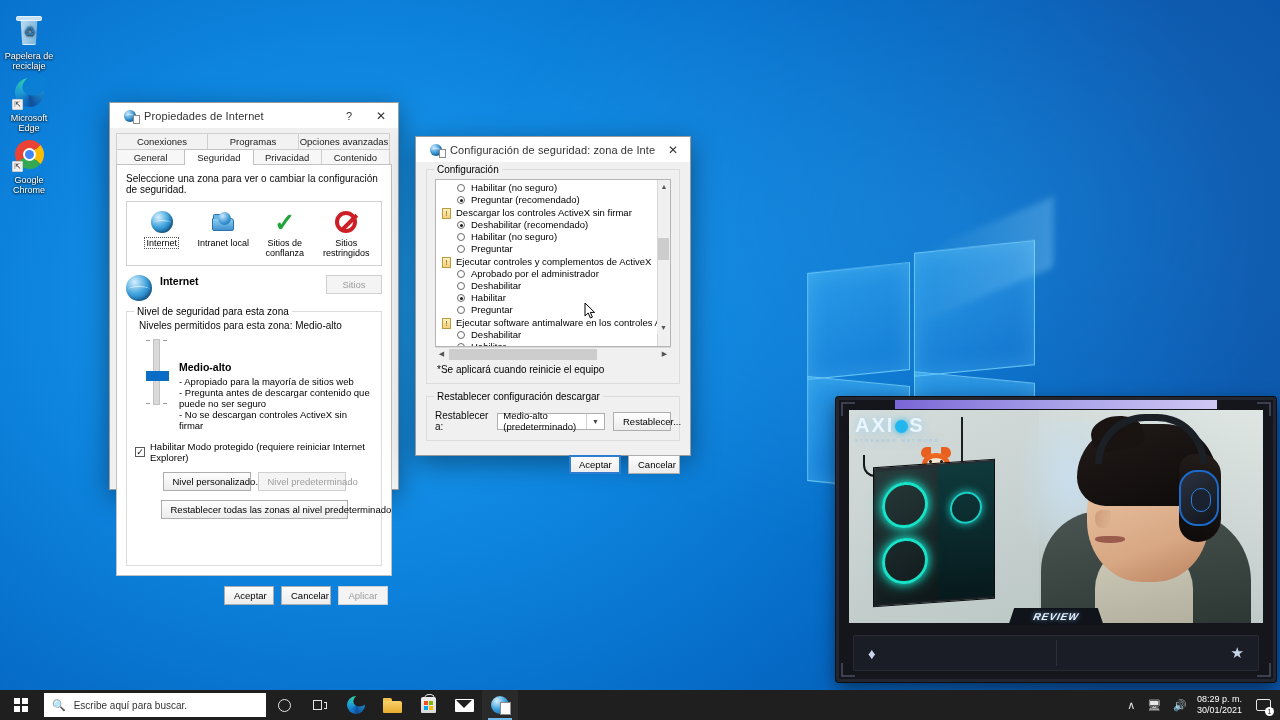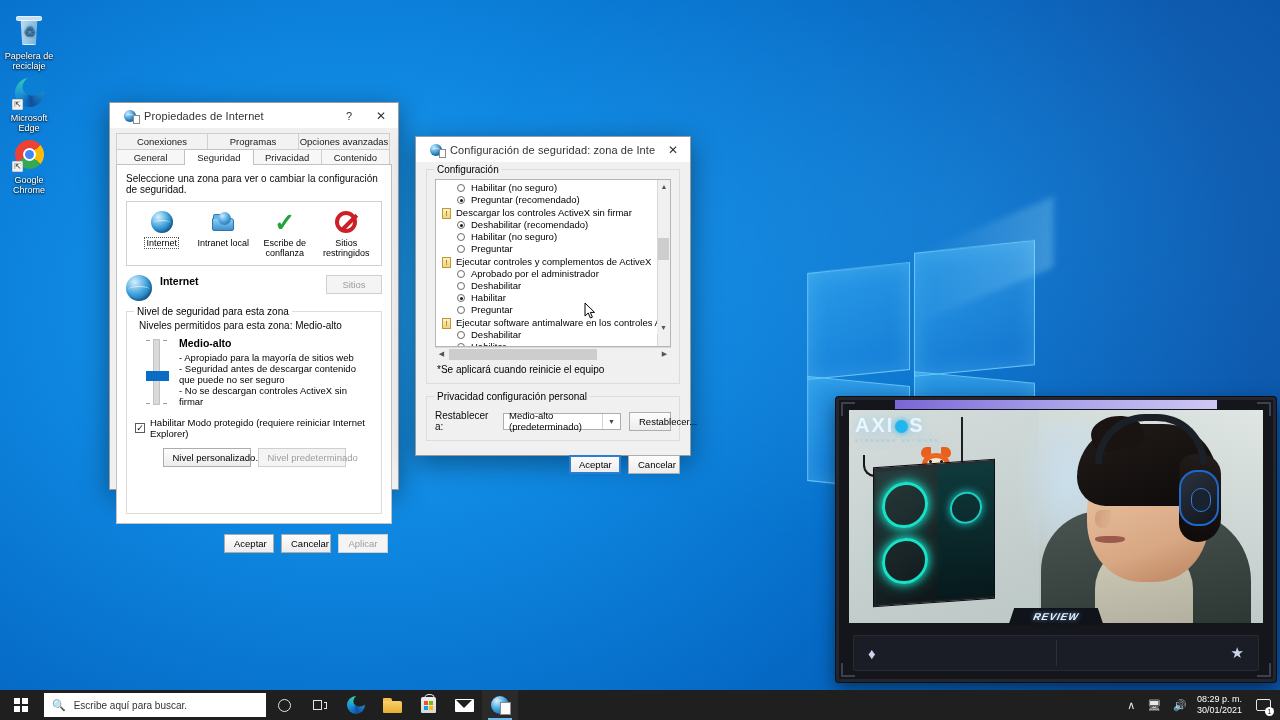--- a/index.html
+++ b/index.html
@@ -591,21 +591,21 @@
                   <span class="fb"></span>
                   <span class="fg"></span>
                 </span>
             </span>
             <span class="ztext">Intranet local</span>
           </div>
           <div class="zone">
             <span class="zi">
                 <span class="zcheck">✓</span>
               </span>
-            <span class="ztext">Escribe de conflanza</span>
+            <span class="ztext">Sitios de conflanza</span>
           </div>
           <div class="zone">
             <span class="zi">
                 <span class="zban"></span>
               </span>
             <span class="ztext">Sitios restringidos</span>
           </div>
         </div>
 
         <div class="zone-desc">
@@ -623,36 +623,39 @@
           <div class="seclevel">
             <div class="slider-col">
               <div class="slider-track">
                 <div class="tickmark" style="left:-8px; top:0px;"></div>
                 <div class="tickmark" style="right:-8px; top:0px;"></div>
                 <div class="tickmark" style="left:-8px; bottom:0px;"></div>
                 <div class="tickmark" style="right:-8px; bottom:0px;"></div>
                 <div class="slider-thumb"></div>
               </div>
             </div>
-            <div style="flex:1; padding-left:2px;">
+            <div style="flex:1; padding-left:2px;margin-top:24px;">
               <div class="lvl-title">Medio-alto</div>
               <div class="lvl-list">- Apropiado para la mayoría de sitios web</div>
-              <div class="lvl-list">- Seguridad antes de descargar contenido que puede no ser seguro</div>
+              <div class="lvl-list">- Pregunta antes de descargar contenido que puede no ser seguro</div>
               <div class="lvl-list">- No se descargan controles ActiveX sin firmar</div>
             </div>
           </div>
 
           <div class="chk-row">
             <span class="chkbox">✓</span>
             <span>Habilitar Modo protegido (requiere reiniciar Internet Explorer)</span>
           </div>
 
           <div class="btnrow">
             <button class="btn" style="width:88px;">Nivel personalizado...</button>
             <button class="btn disabled" style="width:88px;">Nivel predeterminado</button>
+          </div>
+          <div class="btnrow">
+            <button class="btn" style="width:187px;">Restablecer todas las zonas al nivel predeterminado</button>
           </div>
           <div style="height:38px;"></div>
         </div>
       </div>
 
       <div class="dlg-footer">
         <button class="btn" style="width:50px; text-align:center;">Aceptar</button>
         <button class="btn" style="width:50px; text-align:center;">Cancelar</button>
         <button class="btn disabled" style="width:50px; text-align:center;">Aplicar</button>
       </div>
@@ -750,28 +753,28 @@
       <div class="hscroll">
         <div class="hsbtn">◀</div>
         <div class="hsthumb"></div>
         <div class="hsbtn" style="position:absolute; right:0;">▶</div>
       </div>
 
       <div class="note">*Se aplicará cuando reinicie el equipo</div>
     </div>
 
     <div class="sec-group" style="margin-top:12px;">
-      <span class="legend">Privacidad configuración personal</span>
+      <span class="legend">Restablecer configuración descargar</span>
       <div class="reset-row">
         <span class="lbl">Restablecer a:</span>
         <div class="select">
           <span>Medio-alto (predeterminado)</span>
           <span class="caret">▼</span>
         </div>
-        <button class="btn" style="width:42px; text-align:center;">Restablecer...</button>
+        <button class="btn" style="width:58px; text-align:center;">Restablecer...</button>
       </div>
     </div>
 
     <div class="dlg-footer" style="padding-top:14px;">
       <button class="btn default" style="width:52px; text-align:center;">Aceptar</button>
       <button class="btn" style="width:52px; text-align:center;">Cancelar</button>
     </div>
   </div>
 
   <svg class="cursor" style="left:584px; top:302px;" viewBox="0 0 12 18">

